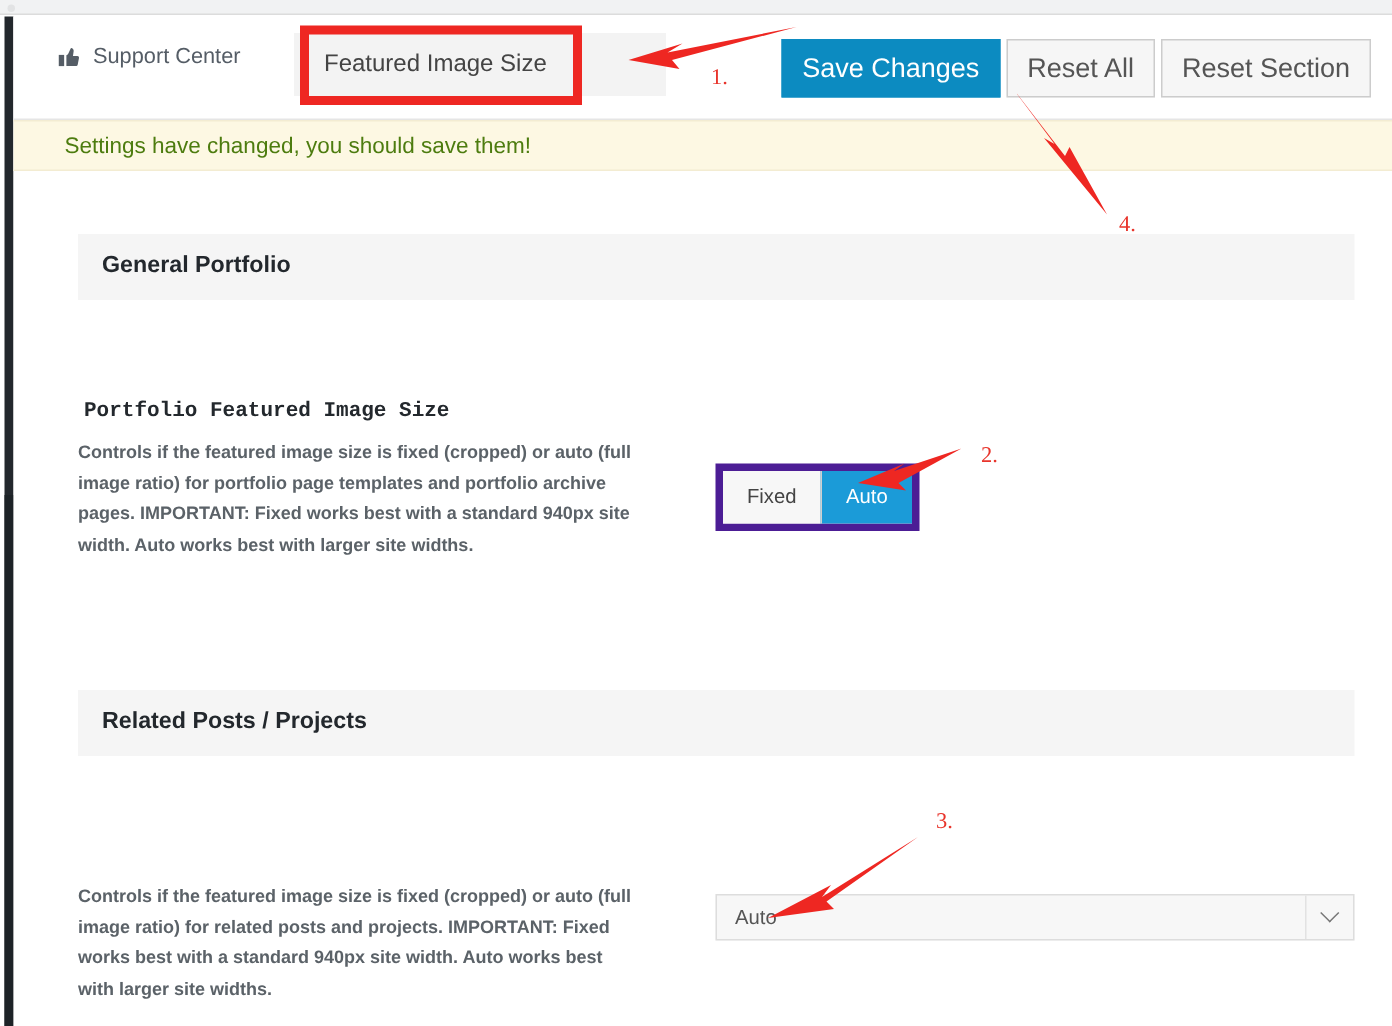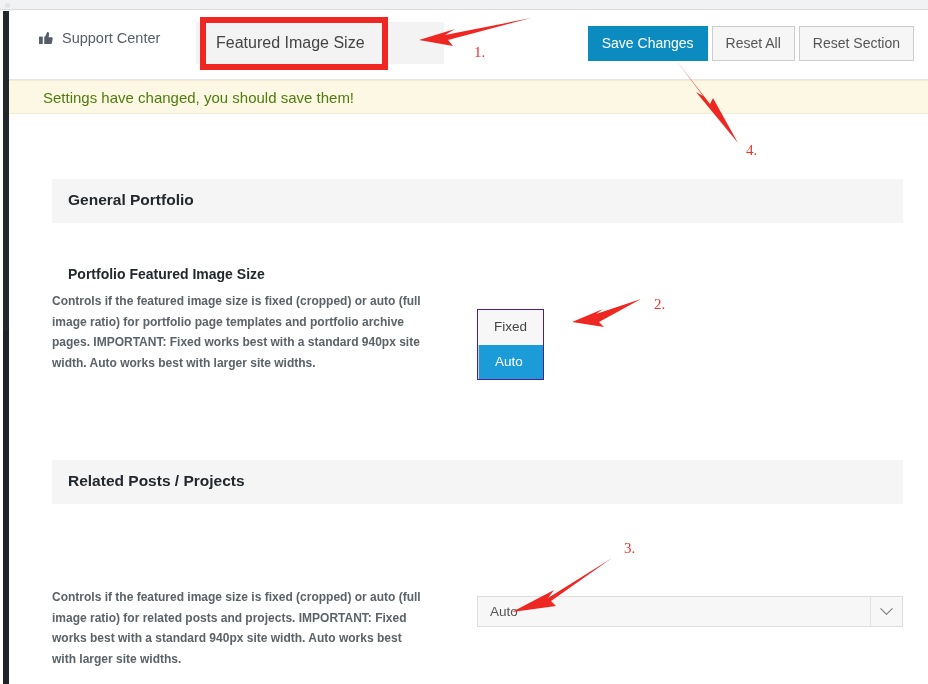--- a/index.html
+++ b/index.html
@@ -95,21 +95,21 @@
   }
 
   .btn-group {
     position: absolute;
     right: 14px; top: 26px;
     display: flex;
     align-items: stretch;
   }
   .btn {
     font-family: "Liberation Sans", sans-serif;
-    font-size: 14px;
+    font-size: 18px;
     line-height: 1;
     padding: 9px 13px 10px 13px;
     border: 1px solid #cccccc;
     background: #f6f6f6;
     color: #555555;
     cursor: pointer;
     white-space: nowrap;
   }
   .btn + .btn { margin-left: 4px; }
   .btn-primary {
@@ -166,22 +166,21 @@
     font-size: 12px;
     line-height: 20.5px;
     color: #5b6268;
     font-weight: bold;
   }
 
   
   .buttonset {
     position: absolute;
     display: flex;
-    border: 1px solid #4c1d95;
-    flex-direction: column;
+    border: 5px solid #4c1d95;
   }
   .bs-item {
     font-size: 13.5px;
     line-height: 1;
     padding: 10px 16px 11px 16px;
     background: #f7f7f7;
     color: #444444;
     cursor: pointer;
     white-space: nowrap;
   }
@@ -268,25 +267,25 @@
 
   <div class="btn-group">
     <button class="btn btn-primary">Save Changes</button>
     <button class="btn">Reset All</button>
     <button class="btn">Reset Section</button>
   </div>
 
   <div class="notice"></div>
   <div class="notice-text">Settings have changed, you should save them!</div>
 
-  <div class="section-head" style="top:179px;">
+  <div class="section-head" style="top:156px;">
     <div class="section-head-title">General Portfolio</div>
   </div>
 
-  <div class="field-title" style="left:68px; top:266px;">Portfolio Featured Image Size</div>
+  <div class="field-title" style="left:56px; top:266px;font-family:Liberation Mono, monospace;">Portfolio Featured Image Size</div>
   <div class="field-desc" style="left:52px; top:291px;">Controls if the featured image size is fixed (cropped) or auto (full image ratio) for portfolio page templates and portfolio archive pages. IMPORTANT: Fixed works best with a standard 940px site width. Auto works best with larger site widths.</div>
 
   <div class="buttonset" style="left:477px; top:309px;">
     <div class="bs-item">Fixed</div>
     <div class="bs-item active">Auto</div>
   </div>
 
   <div class="section-head" style="top:460px;">
     <div class="section-head-title">Related Posts / Projects</div>
   </div>

